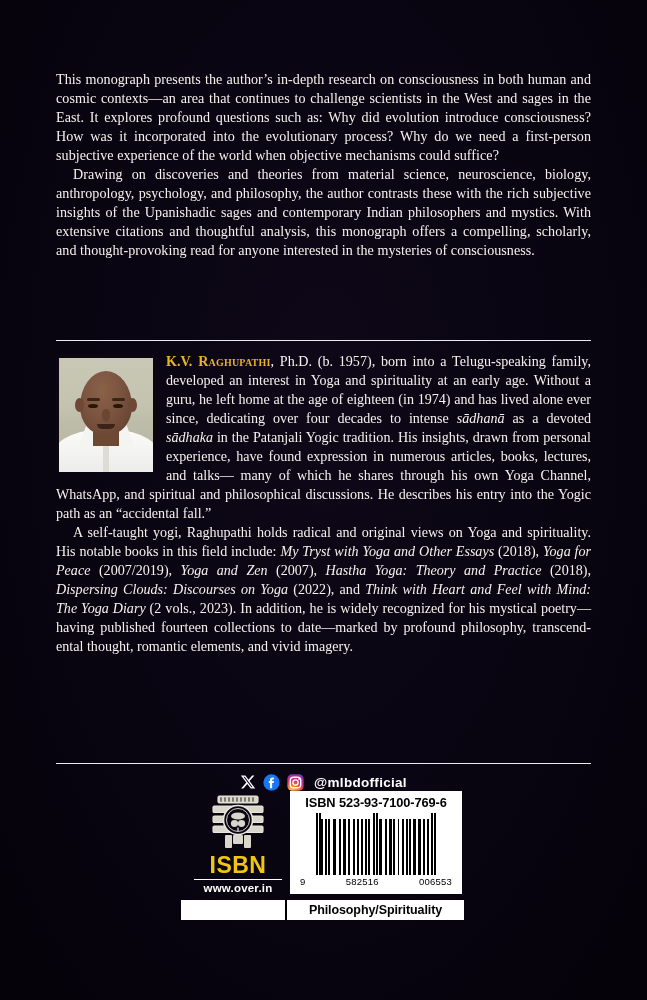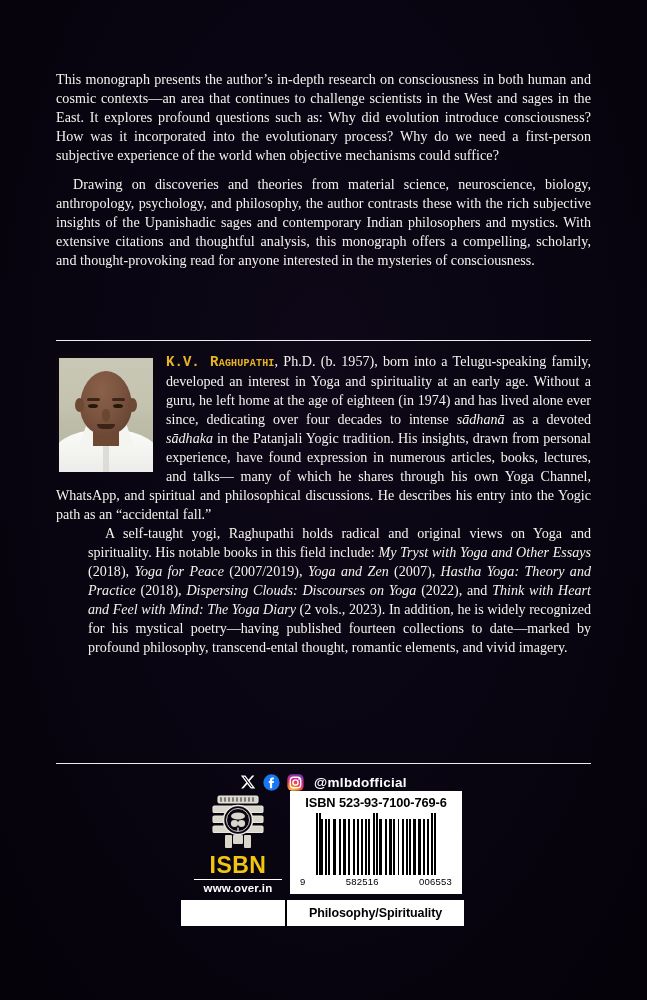--- a/index.html
+++ b/index.html
@@ -34,21 +34,21 @@
     margin: 0;
     font-size: 14.1px;
     line-height: 19.0px;
     text-align: justify;
     text-justify: inter-word;
     color: #f5f2ee;
     letter-spacing: .05px;
   }
   .blurb p.indent {
     text-indent: 17px;
-    margin-top: 10px;
+    margin-top: 0px;
   }
 
   
   .rule {
     position: absolute;
     left: 56px;
     right: 56px;
     height: 1px;
     background: #ffffff;
     opacity: .92;
@@ -164,25 +164,24 @@
   }
 
   .author-block p {
     margin: 0;
     font-size: 14.1px;
     line-height: 19.0px;
     text-align: justify;
     text-justify: inter-word;
     color: #f5f2ee;
   }
-  .author-block p.indent { text-indent: 17px; margin-left: 32px; }
+  .author-block p.indent { text-indent: 17px; }
   .author-name {
     color: #e8b424;
     font-weight: bold;
-    font-family: Liberation Mono, monospace;
   }
   .author-name .sc {
     font-variant: small-caps;
     letter-spacing: .2px;
   }
   .ital { font-style: italic; }
 
   
   .social-row {
     position: absolute;
@@ -272,21 +271,21 @@
     justify-content: space-between;
     padding: 1px 2px 0;
     letter-spacing: .2px;
   }
 
   .cat-bar {
     position: absolute;
     left: 181px;
     top: 900px;
     width: 283px;
-    height: 26px;
+    height: 20px;
     background: #ffffff;
     display: flex;
     align-items: stretch;
     box-sizing: border-box;
   }
   .cat-left {
     width: 104px;
     border-right: 2px solid #000;
   }
   .cat-right {

